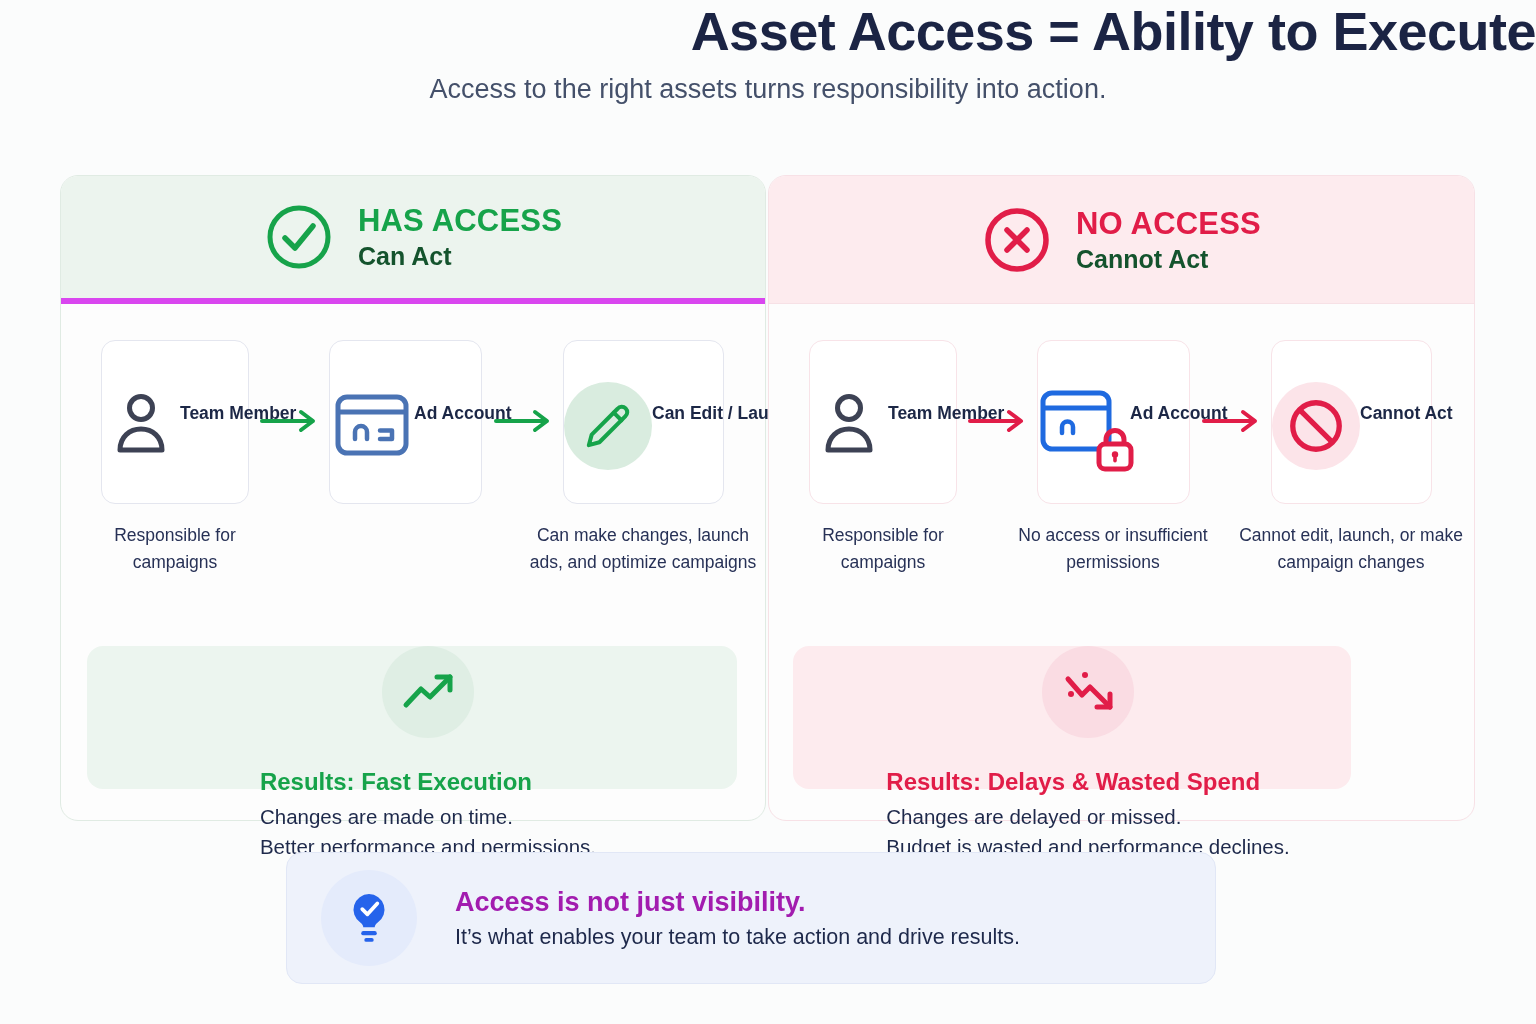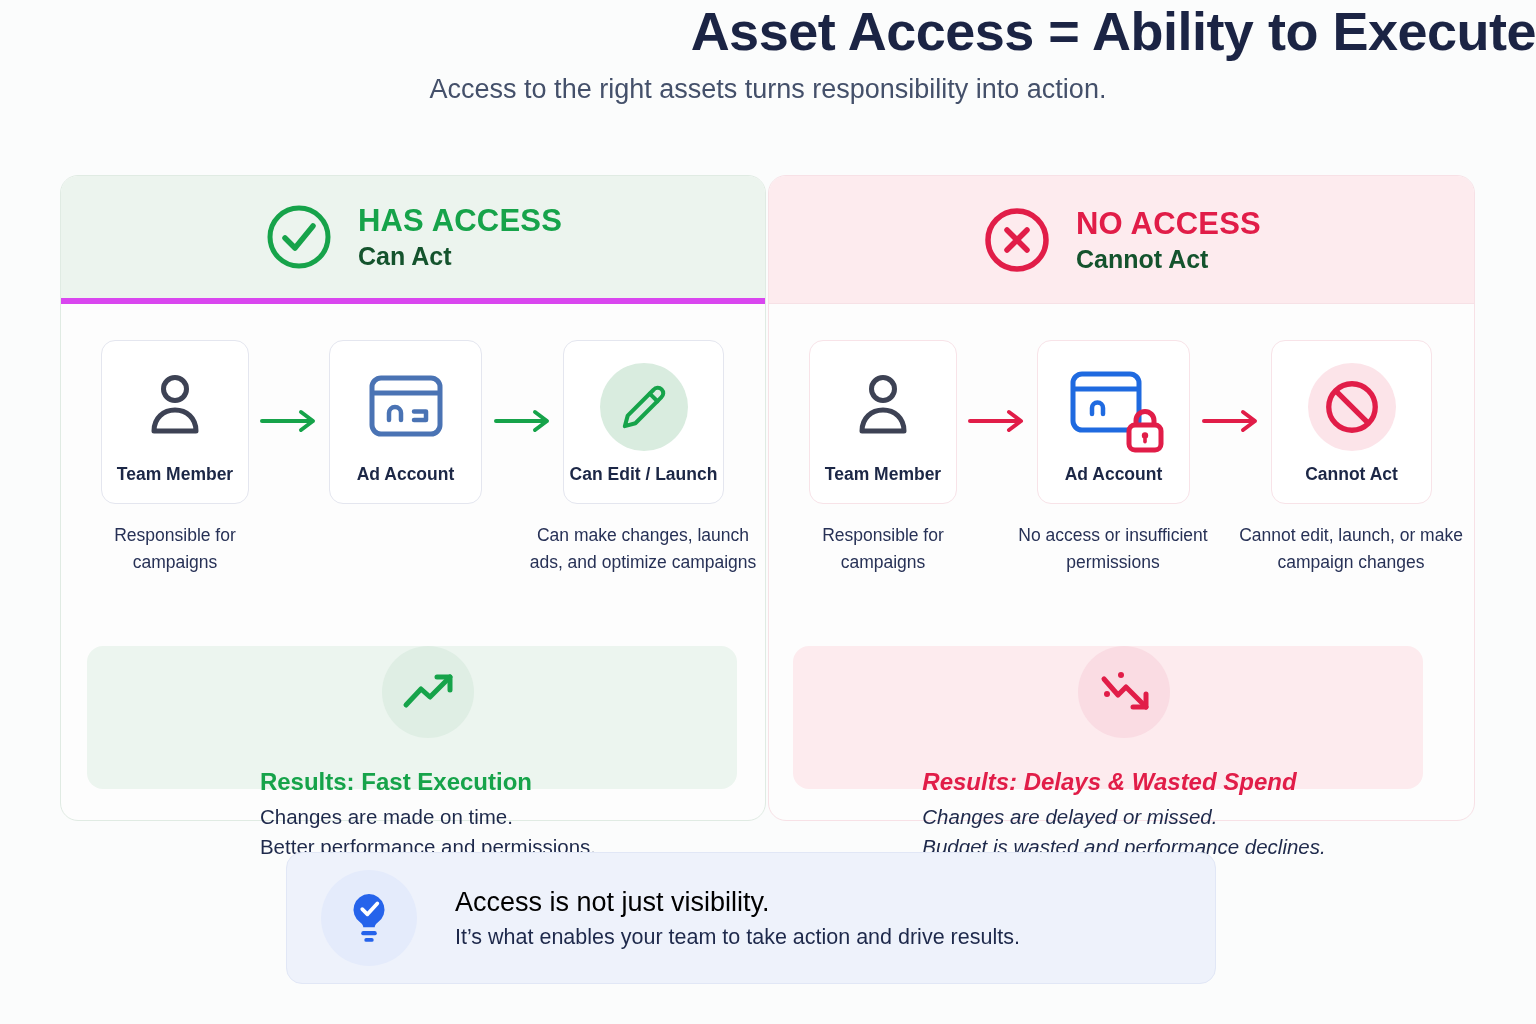--- a/index.html
+++ b/index.html
@@ -17,21 +17,21 @@
 
   .panel-header { height:128px; display:flex; align-items:center; justify-content:center; gap:24px; border-radius:17px 17px 0 0; }
   .left  .panel-header { background:#ecf4ee; border-bottom:6px solid #d946ef; }
   .right .panel-header { background:#fdebee; border-bottom:1px solid #f7e1e6; }
   .ph-title { font-size:31px; font-weight:800; letter-spacing:0.2px; }
   .left  .ph-title { color:#16a34a; }
   .right .ph-title { color:#e11d48; }
   .ph-sub { font-size:25px; font-weight:600; color:#14532d; margin-top:3px; }
 
   .card { position:absolute; top:164px; height:164px; background:#fff; border-radius:14px;
-          display:flex; flex-direction:column; align-items:center; }
+          display:flex; align-items:center; }
   .left  .card { border:1px solid #e4e6ef; }
   .right .card { border:1px solid #f8e3e8; }
   .c1 { left:40px;  width:148px; }
   .c2 { left:268px; width:153px; }
   .c3 { left:502px; width:161px; }
   .icon-area { flex:1; display:flex; align-items:center; justify-content:center; padding-top:8px; }
   .card-label { font-size:17.5px; font-weight:600; color:#1c2746; padding-bottom:18px; white-space:nowrap; }
 
   .badge-circle { width:88px; height:88px; border-radius:50%; display:flex; align-items:center; justify-content:center; }
   .badge-green { background:#d9ecdf; }
@@ -44,36 +44,36 @@
   .a1 { left:198px; } .a2 { left:432px; }
 
   .step-desc { position:absolute; top:346px; text-align:center; font-size:17.5px; font-weight:500; color:#273156; line-height:1.55; }
   .d1 { left:14px;  width:200px; }
   .d2 { left:244px; width:200px; }
   .d3 { left:468px; width:228px; }
 
   .result { position:absolute; top:470px; height:143px; border-radius:16px;
             display:flex; align-items:center; gap:30px; padding-left:32px;flex-direction:column; }
   .left  .result { left:26px; width:650px; background:#ecf5ef; }
-  .right .result { left:24px; width:630px; background:#fdebee;font-style:italic; }
+  .right .result { left:24px; width:558px; background:#fdebee; }
   .result-circle { width:92px; height:92px; border-radius:50%; display:flex; align-items:center; justify-content:center; flex:0 0 auto; }
   .left  .result-circle { background:#dfeee4; }
   .right .result-circle { background:#fadce3; }
   .result-title { font-size:24px; font-weight:800; }
   .left  .result-title { color:#16a34a; }
   .right .result-title { color:#e11d48; }
   .result-line { font-size:20.5px; font-weight:500; color:#1e294b; margin-top:6px; }
   .result-line.first { margin-top:9px; }
 
   .callout { position:absolute; left:286px; top:852px; width:930px; height:132px;
              background:#eef2fb; border:1px solid #e1e7f6; border-radius:16px;
              display:flex; align-items:center; gap:38px; padding-left:34px; }
   .callout-circle { width:96px; height:96px; border-radius:50%; background:#e4ebfb;
                     display:flex; align-items:center; justify-content:center; flex:0 0 auto; }
-  .callout-title { font-size:27px; font-weight:400; color:#000000; }
+  .callout-title { font-size:27px; font-weight:700; color:#a21caf; }
   .callout-body  { font-size:21.5px; font-weight:500; color:#1e294b; margin-top:7px; }
 
   svg { display:block; }
 </style>
 </head>
 <body>
 
 <div class="stage">
 
   <h1 class="title">Asset Access = Ability to Execute</h1>

